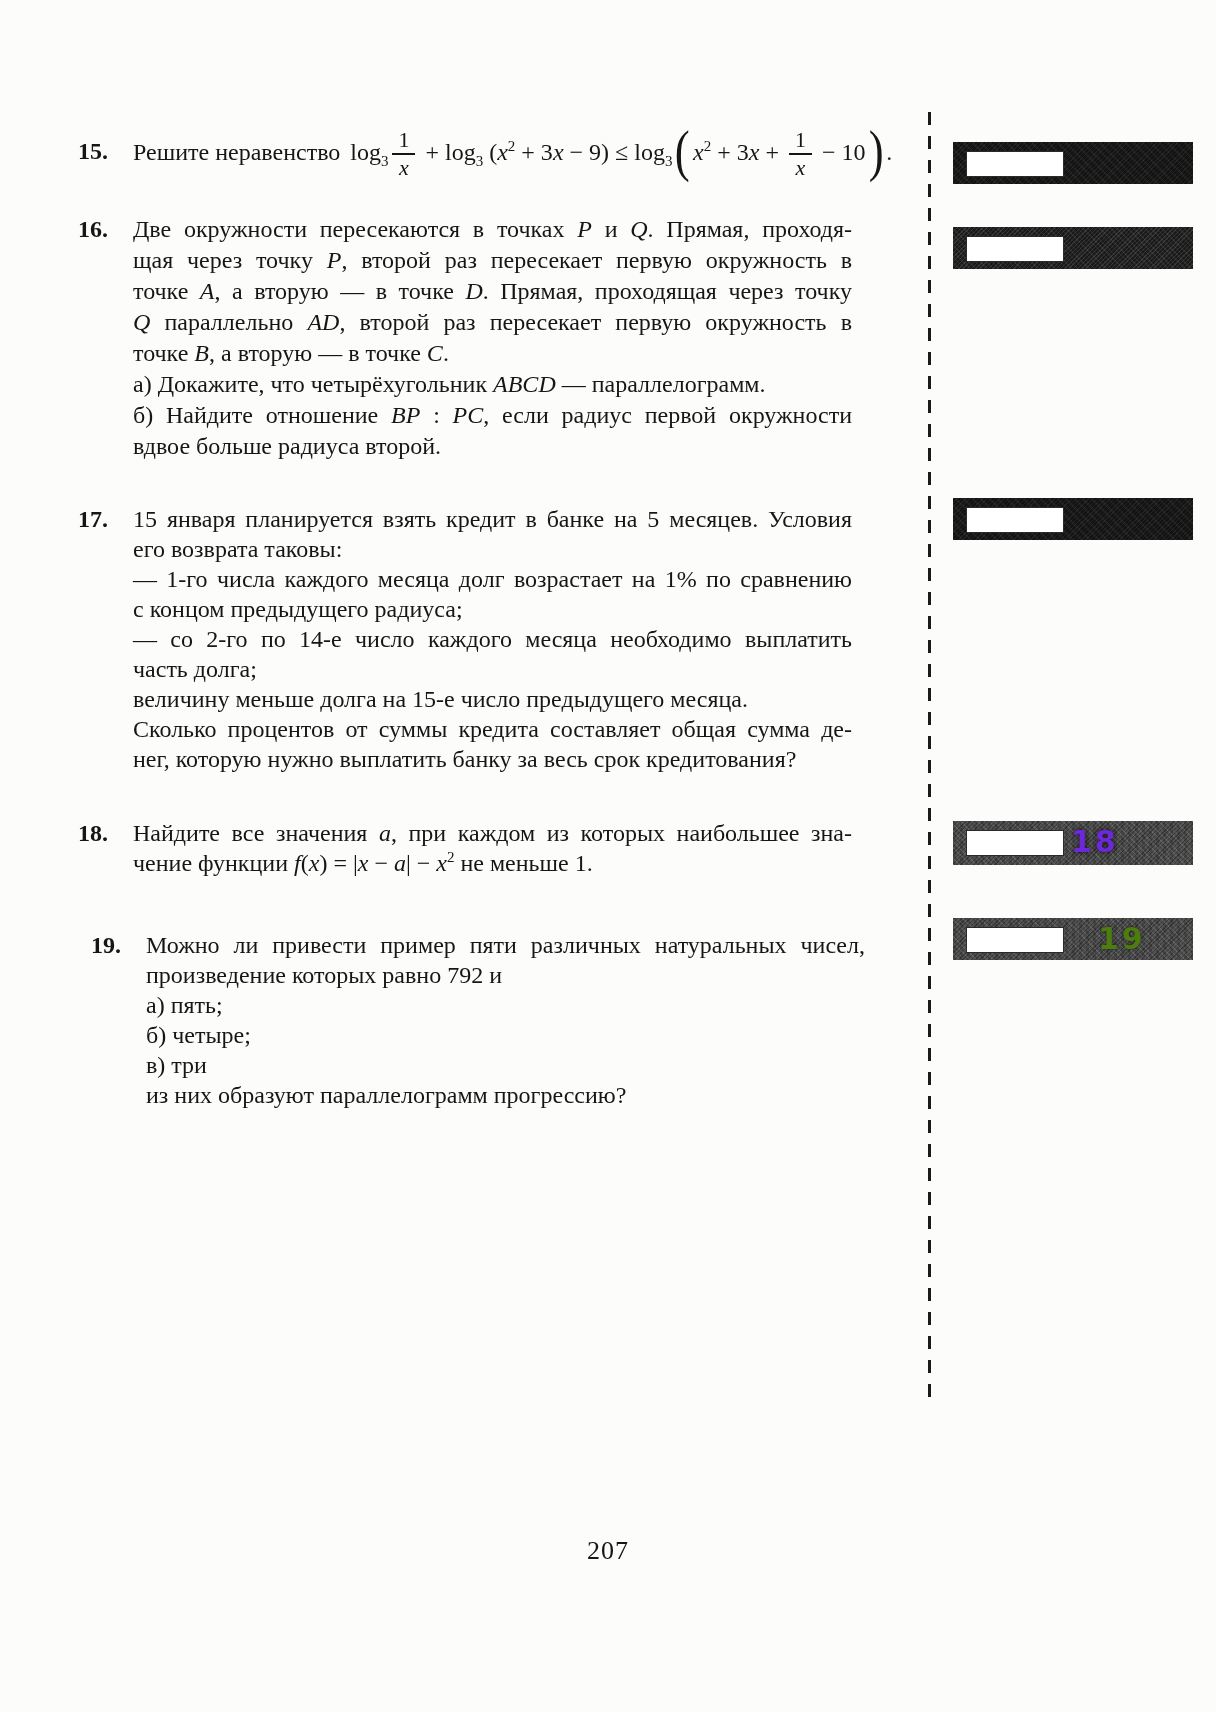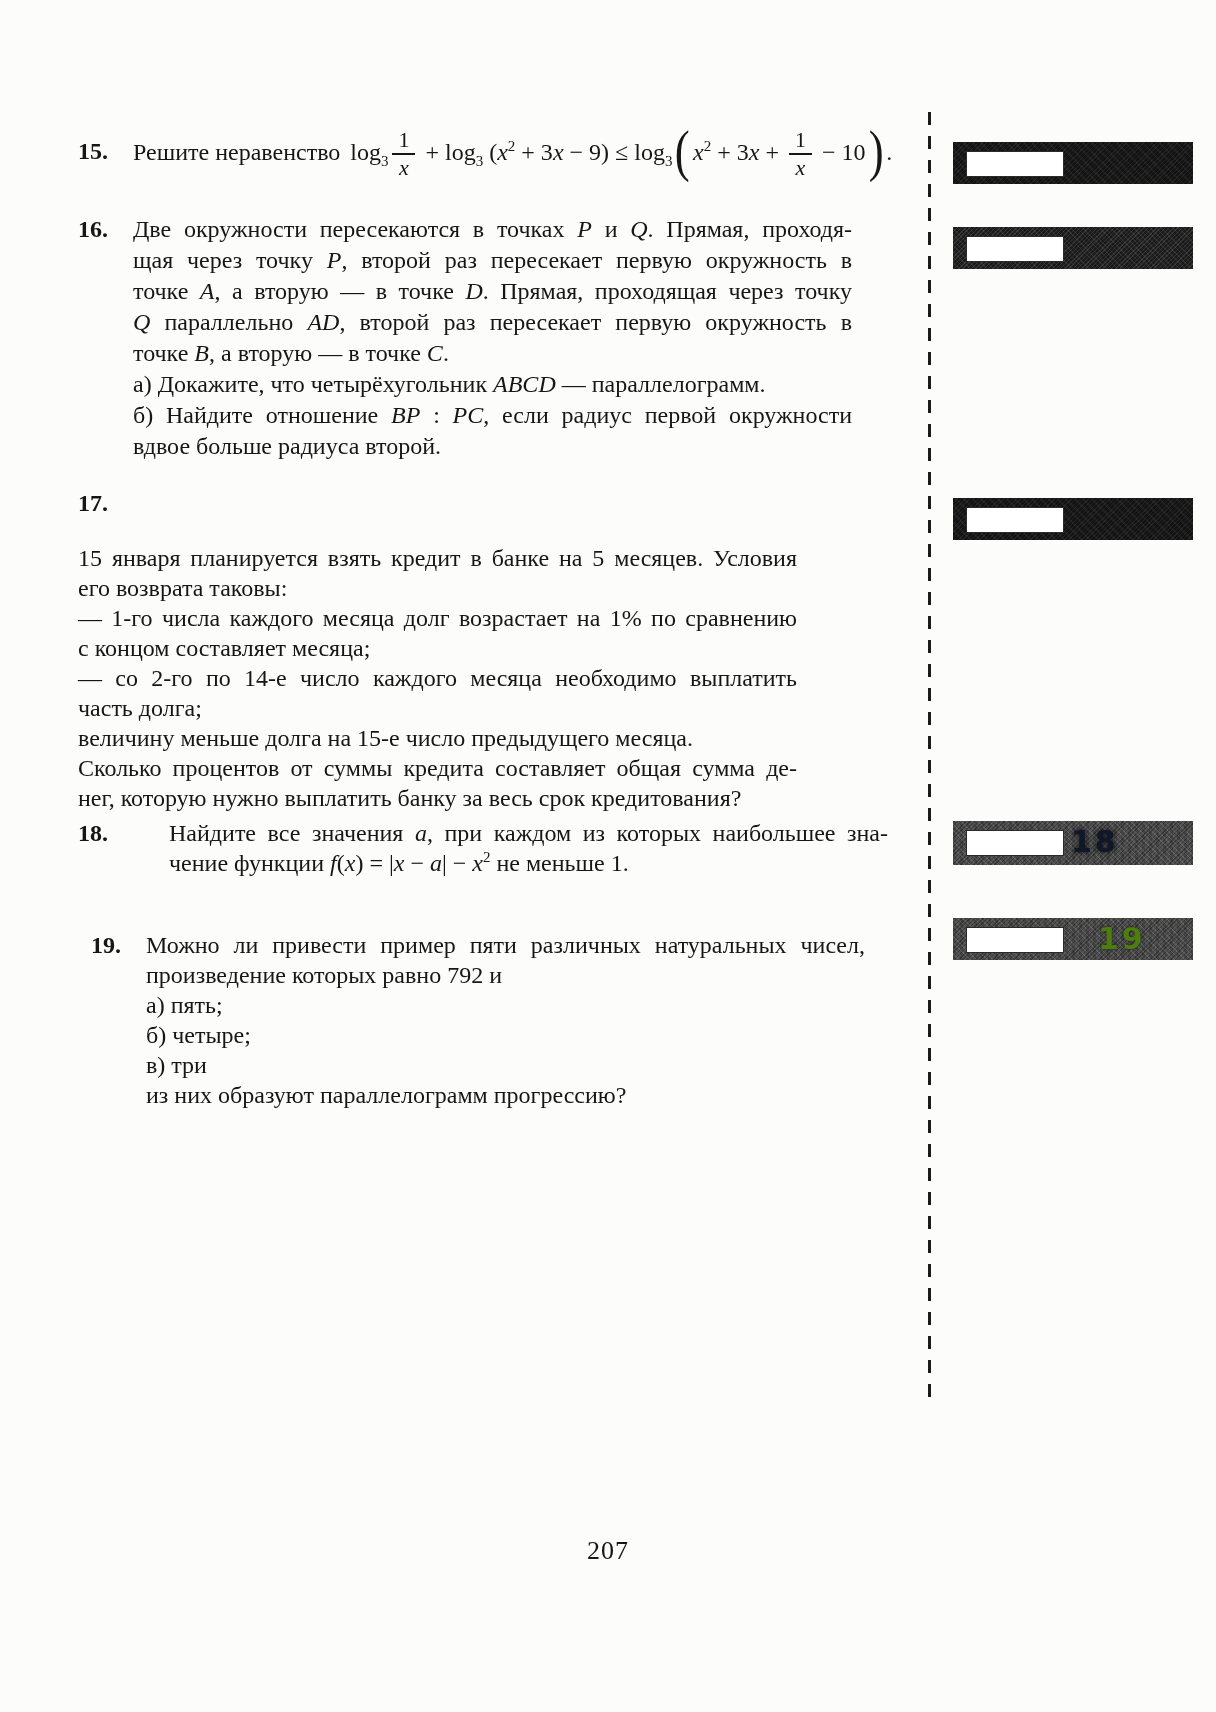--- a/index.html
+++ b/index.html
@@ -81,21 +81,21 @@
     position:absolute;left:13px;top:9px;width:96px;height:24px;
     background:#ffffff;border:1px solid #2a2a2a;
   }
   .anum{
     position:absolute;left:145px;top:3px;
     font-family:"DejaVu Sans","Liberation Sans",sans-serif;
     font-weight:700;font-size:30px;letter-spacing:3px;
     color:#4d7c0f;text-shadow:0 0 3px rgba(20,20,20,0.8);
     user-select:none;
   }
-  .abox.b4 .anum{left:118px;color:#0f172a;text-shadow:0 0 5px rgba(10,10,10,0.9);}
+  .abox.b4 .anum{left:118px;color:#6d28d9;text-shadow:0 0 5px rgba(10,10,10,0.9);}
 
   
   .pagenum{
     position:absolute;left:0;right:0;top:1536px;
     text-align:center;font-size:26px;font-weight:400;letter-spacing:1px;
   }
 </style>
 </head>
 <body>
 
@@ -113,36 +113,36 @@
         <div class="line j">щая через точку <i>P</i>, второй раз пересекает первую окружность в</div>
         <div class="line j">точке <i>A</i>, а вторую — в точке <i>D</i>. Прямая, проходящая через точку</div>
         <div class="line j"><i>Q</i> параллельно <i>AD</i>, второй раз пересекает первую окружность в</div>
         <div class="line">точке <i>B</i>, а вторую — в точке <i>C</i>.</div>
         <div class="line">а) Докажите, что четырёхугольник <i>ABCD</i> — параллелограмм.</div>
         <div class="line j">б) Найдите отношение <i>BP</i> : <i>PC</i>, если радиус первой окружности</div>
         <div class="line">вдвое больше радиуса второй.</div>
       </div>
   </div>
 
-  <div class="problem p17" style="top:488px;flex-direction:column;">
+  <div class="problem p17" style="top:504px;">
     <div class="pnum">17.</div>
     <div class="ptext">
         <div class="line j">15 января планируется взять кредит в банке на 5 месяцев. Условия</div>
         <div class="line">его возврата таковы:</div>
         <div class="line j">— 1-го числа каждого месяца долг возрастает на 1% по сравнению</div>
-        <div class="line">с концом составляет месяца;</div>
+        <div class="line">с концом предыдущего радиуса;</div>
         <div class="line j">— со 2-го по 14-е число каждого месяца необходимо выплатить</div>
         <div class="line">часть долга;</div>
         <div class="line">величину меньше долга на 15-е число предыдущего месяца.</div>
         <div class="line j">Сколько процентов от суммы кредита составляет общая сумма де-</div>
         <div class="line">нег, которую нужно выплатить банку за весь срок кредитования?</div>
       </div>
   </div>
 
-  <div class="problem p18" style="top:818px;gap:36px;">
+  <div class="problem p18" style="top:818px;">
     <div class="pnum">18.</div>
     <div class="ptext">
         <div class="line j">Найдите все значения <i>a</i>, при каждом из которых наибольшее зна-</div>
         <div class="line">чение функции <i>f</i>(<i>x</i>) = |<i>x</i> − <i>a</i>| − <i>x</i><sup>2</sup> не меньше 1.</div>
       </div>
   </div>
 
   <div class="problem p19" style="top:930px;margin-left:13px;">
     <div class="pnum">19.</div>
     <div class="ptext">

